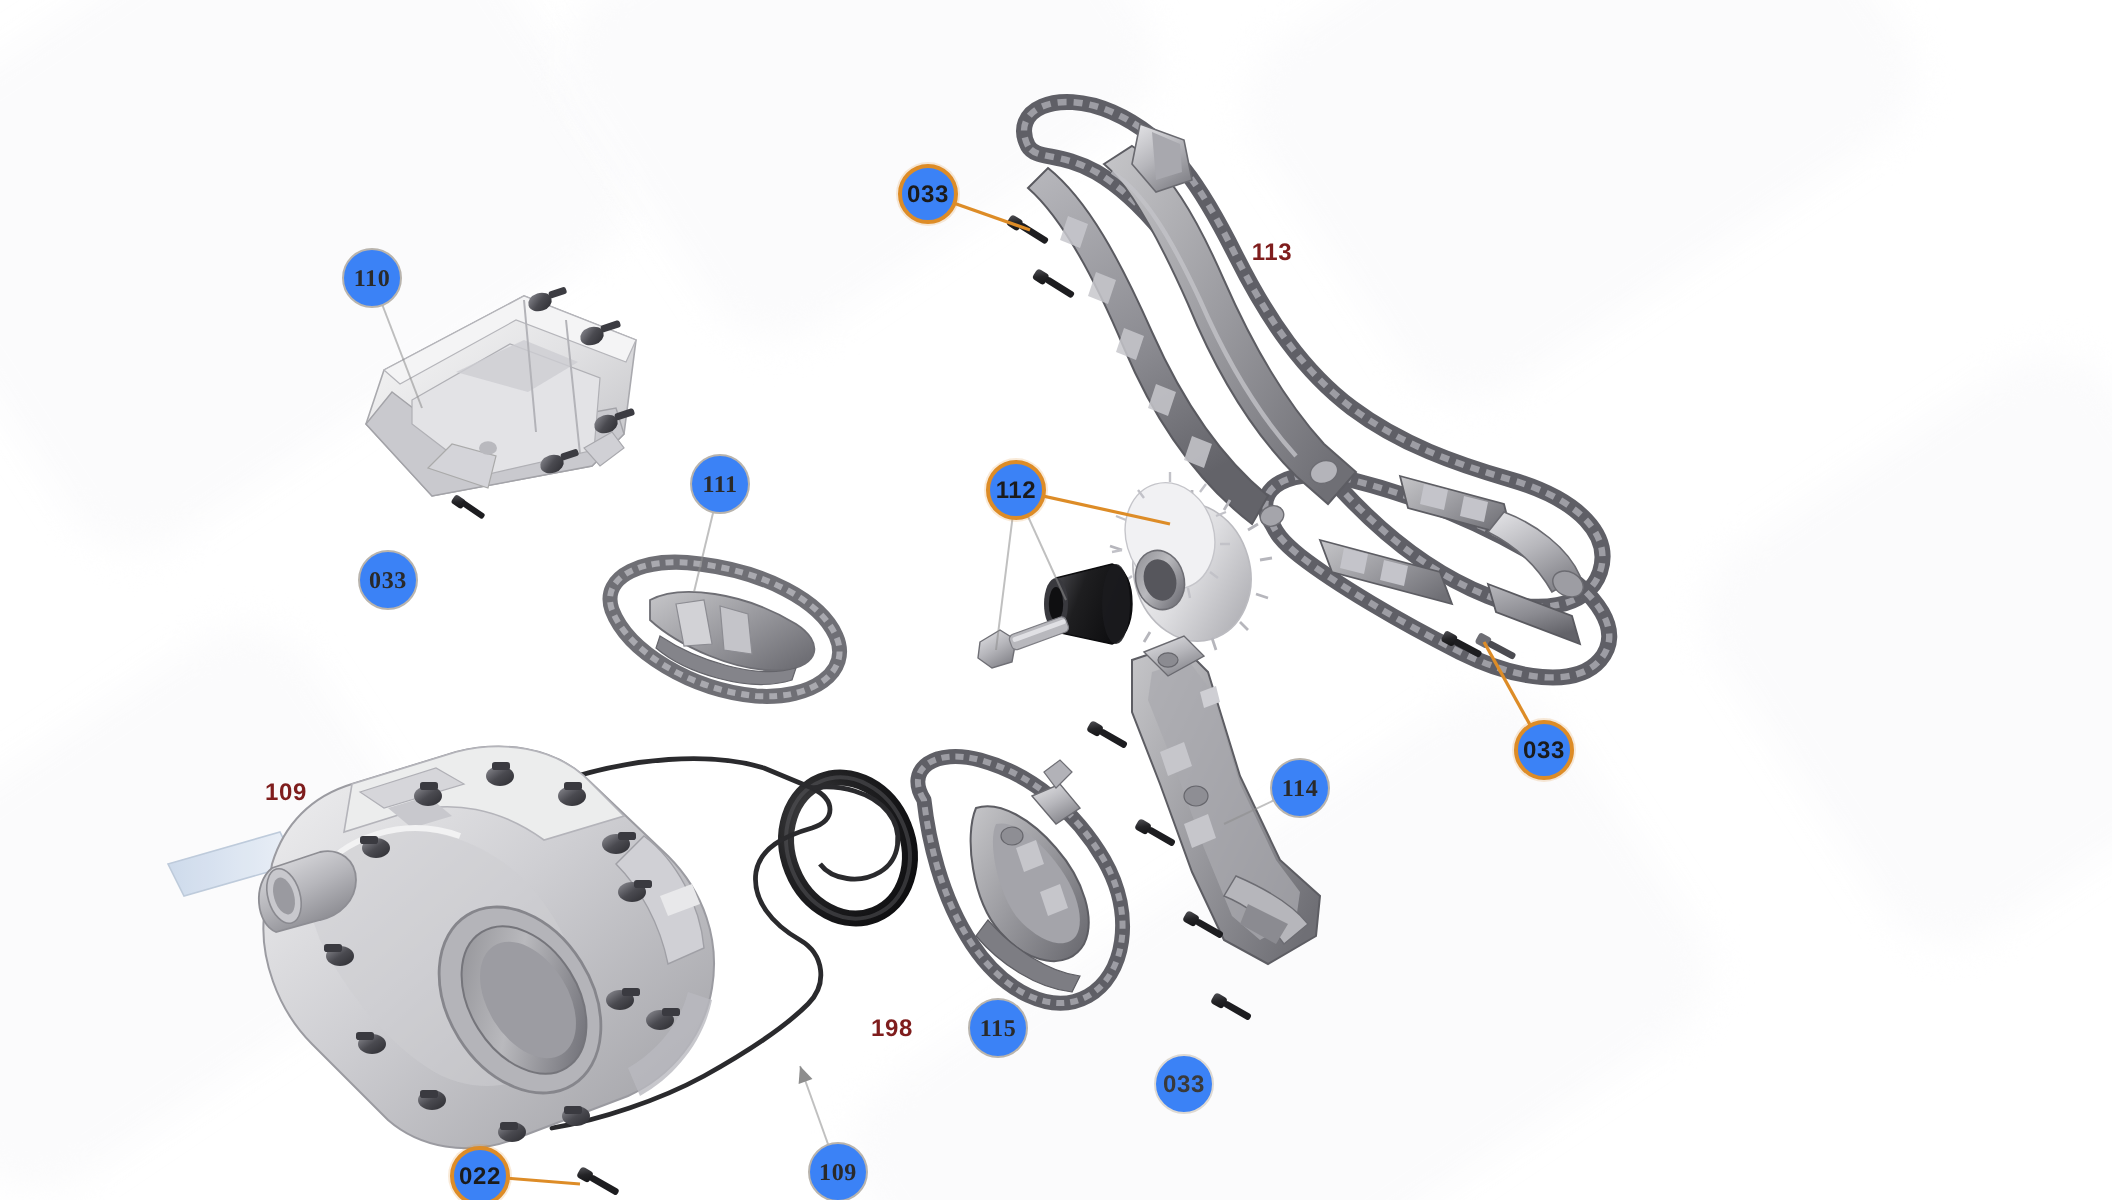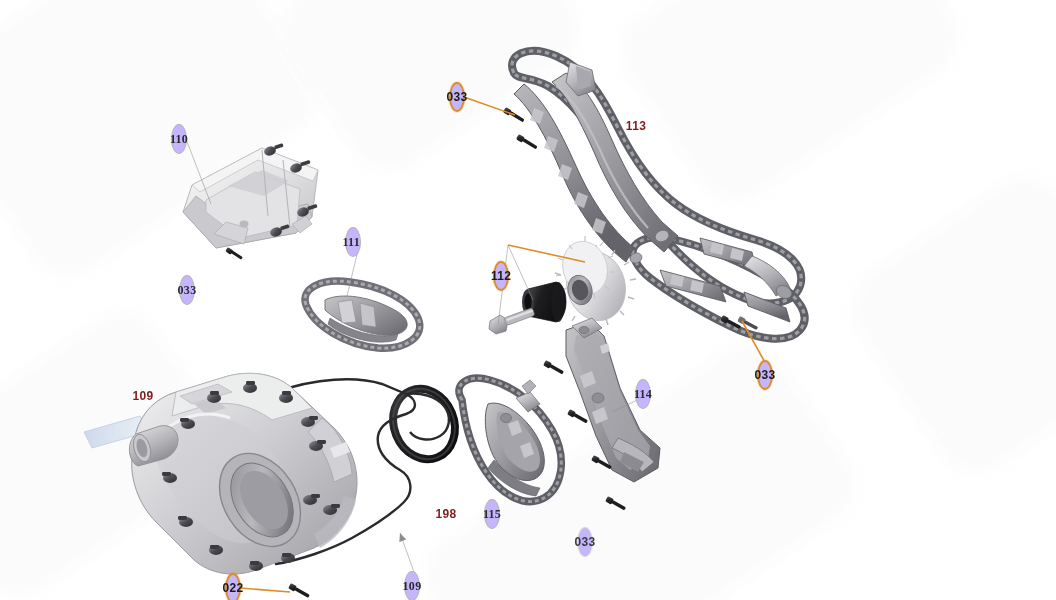--- a/index.html
+++ b/index.html
@@ -15,21 +15,21 @@
   .wm4{left:-70px;top:360px;width:280px;height:190px;transform:rotate(-34deg);}
   .wm5{left:430px;top:430px;width:420px;height:200px;transform:rotate(-34deg);}
   .wm6{left:880px;top:210px;width:240px;height:230px;transform:rotate(-34deg);}
 
   svg.art{position:absolute;left:0;top:0;width:1056px;height:600px;}
 
   
   .callout{position:absolute;display:flex;align-items:center;justify-content:center;
            border-radius:50%;box-sizing:border-box;}
   .callout span{font-size:12px;font-weight:bold;letter-spacing:.3px;line-height:1;}
-  .callout.ring{width:16px;height:30px;background:#c4b5fd;}
+  .callout.ring{width:30px;height:30px;background:#3b82f6;}
   .callout.hl{border:2px solid #dd8c27;box-shadow:0 0 0 1px rgba(221,140,39,.18);}
   .callout.hl span{color:#1b1b1b;}
   .callout.plainring{border:1px solid #b9b4ad;font-family:Liberation Serif, serif;}
   .callout.plainring span{color:#2a2a2a;}
   .callout.faintring{border:1px solid #ded9d2;}
   .callout.faintring span{color:#3a3a3a;}
   .callout.bare{width:auto;height:auto;border:none;background:transparent;}
   .callout.bare span{color:#7f1d1d;}
 </style>
 </head>
@@ -391,30 +391,30 @@
       </g>
   </svg>
 
   <div id="callout-layer">
       <div class="callout ring plainring" style="left: 171px; top: 124px;">
         <span>110</span>
       </div>
       <div class="callout ring plainring" style="left: 179px; top: 275px;">
         <span>033</span>
       </div>
-      <div class="callout ring plainring" style="left: 345px; top: 227px; justify-content: flex-end;">
+      <div class="callout ring plainring" style="left: 345px; top: 227px;">
         <span>111</span>
       </div>
       <div class="callout ring hl" style="left: 449px; top: 82px;">
         <span>033</span>
       </div>
       <div class="callout bare" style="left: 623px; top: 119px; width: 26px; height: 14px;">
         <span>113</span>
       </div>
-      <div class="callout ring hl" style="left: 493px; top: 230px; margin-top: 31px;">
+      <div class="callout ring hl" style="left: 493px; top: 230px;">
         <span>112</span>
       </div>
       <div class="callout ring hl" style="left: 757px; top: 360px;">
         <span>033</span>
       </div>
       <div class="callout bare" style="left: 130px; top: 389px; width: 26px; height: 14px;">
         <span>109</span>
       </div>
       <div class="callout ring plainring" style="left: 635px; top: 379px;">
         <span>114</span>

